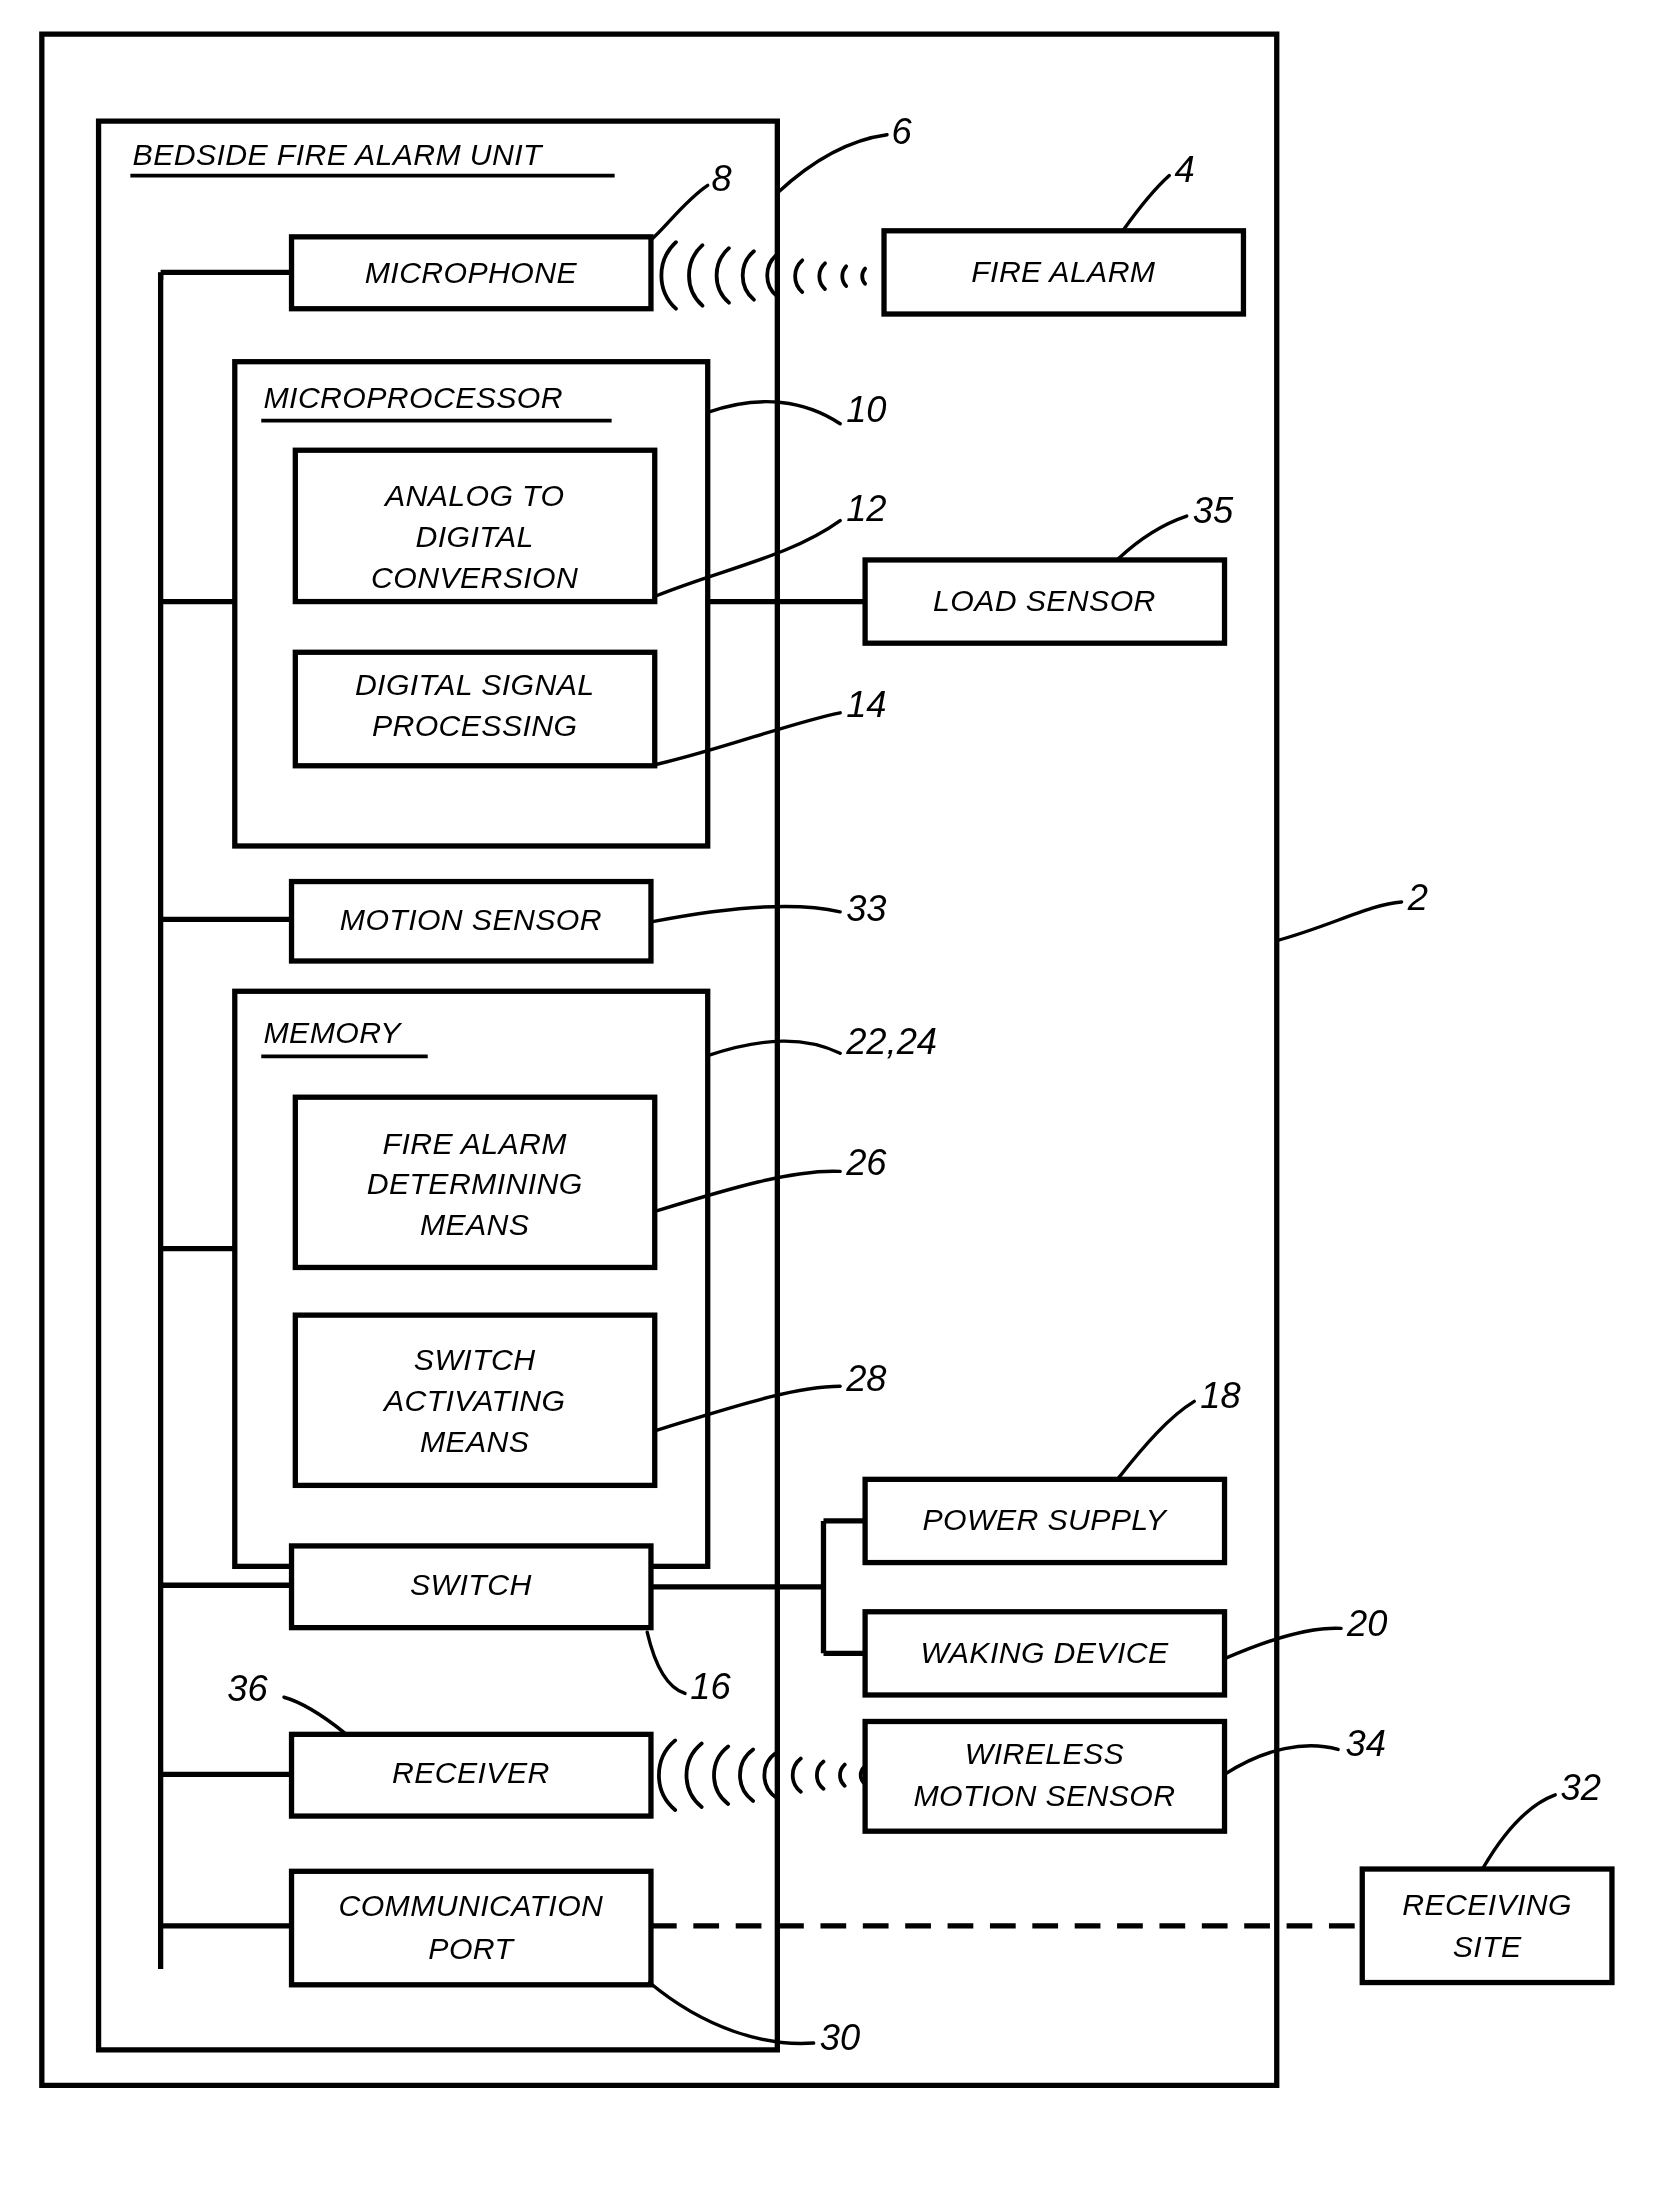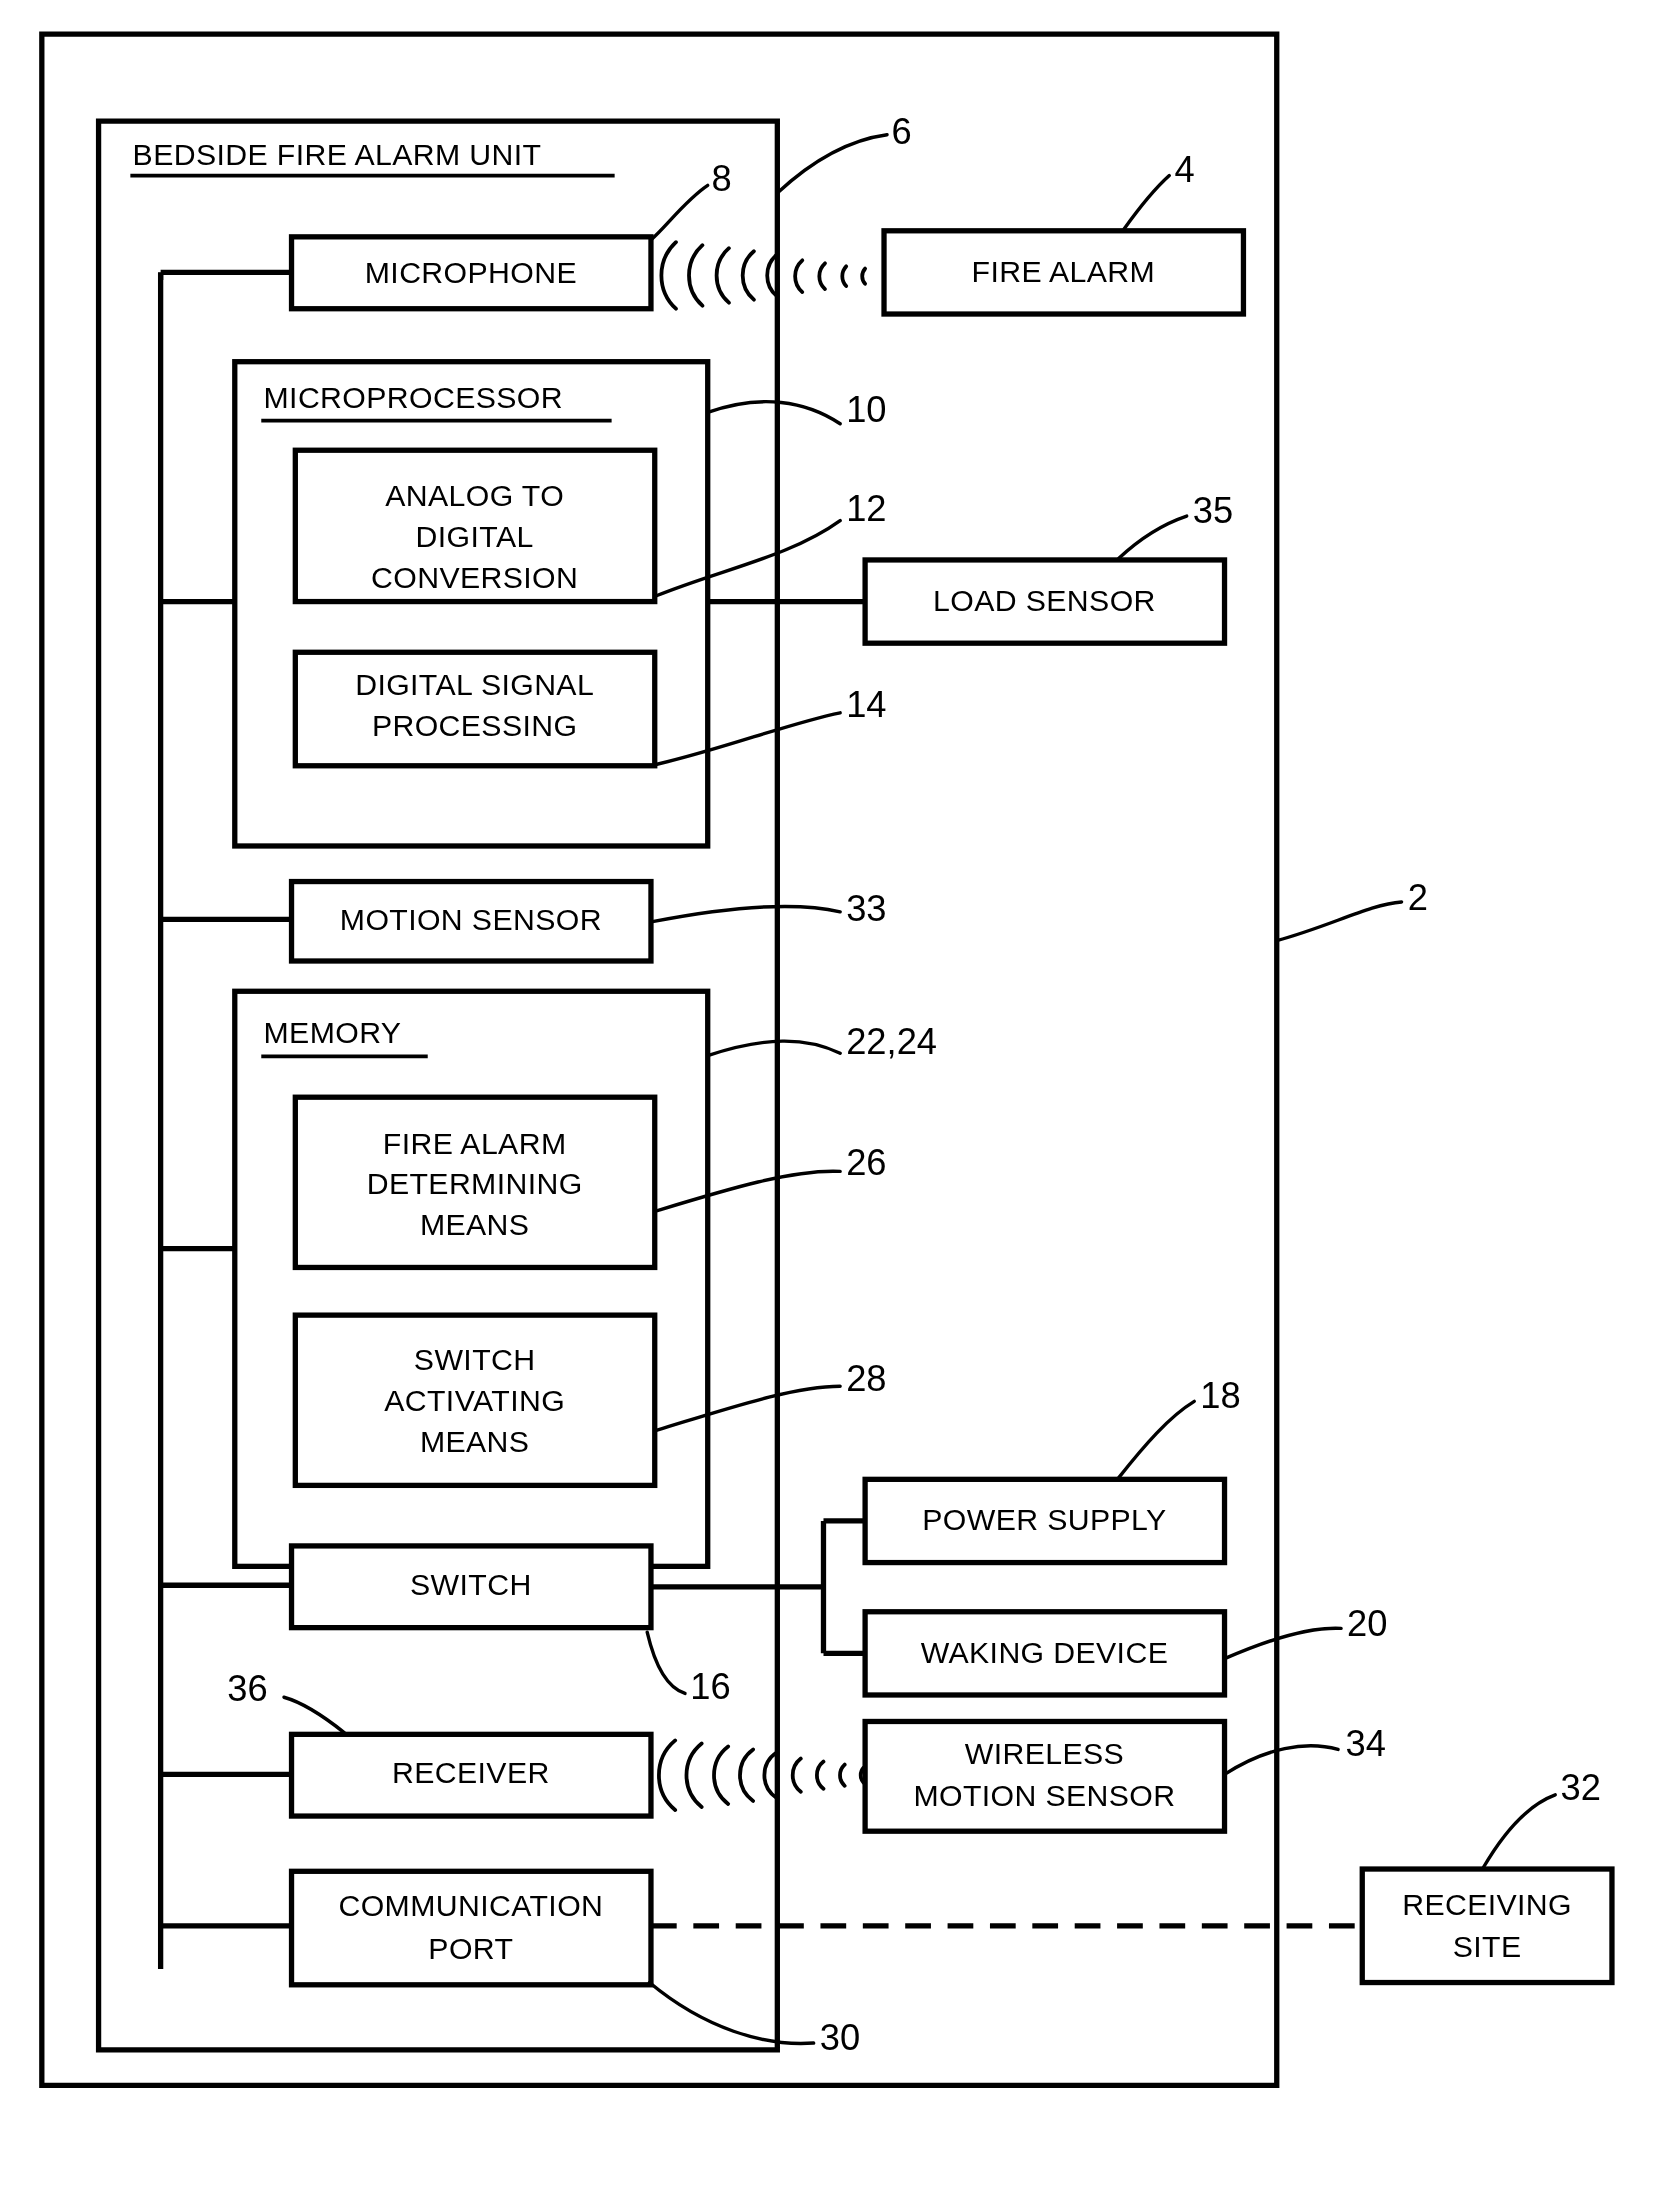--- a/index.html
+++ b/index.html
@@ -3,20 +3,21 @@
 <meta charset="utf-8">
 <style>
   html,body{margin:0;padding:0;background:#ffffff;}
   body{font-family:"Liberation Sans", sans-serif;}
   #sheet{
     position:relative;
     width:1678px;
     height:2205px;
     background:#ffffff;
     overflow:hidden;
+    font-style:italic;
   }
   svg#fig{
     position:absolute;
     left:0; top:0;
     width:1678px;
     height:2205px;
   }
   .bx{fill:#ffffff;stroke:#000000;stroke-width:7;}
   .bx-outer{fill:none;stroke:#000000;stroke-width:7;}
   .wire{fill:none;stroke:#000000;stroke-width:7;stroke-linecap:butt;}

